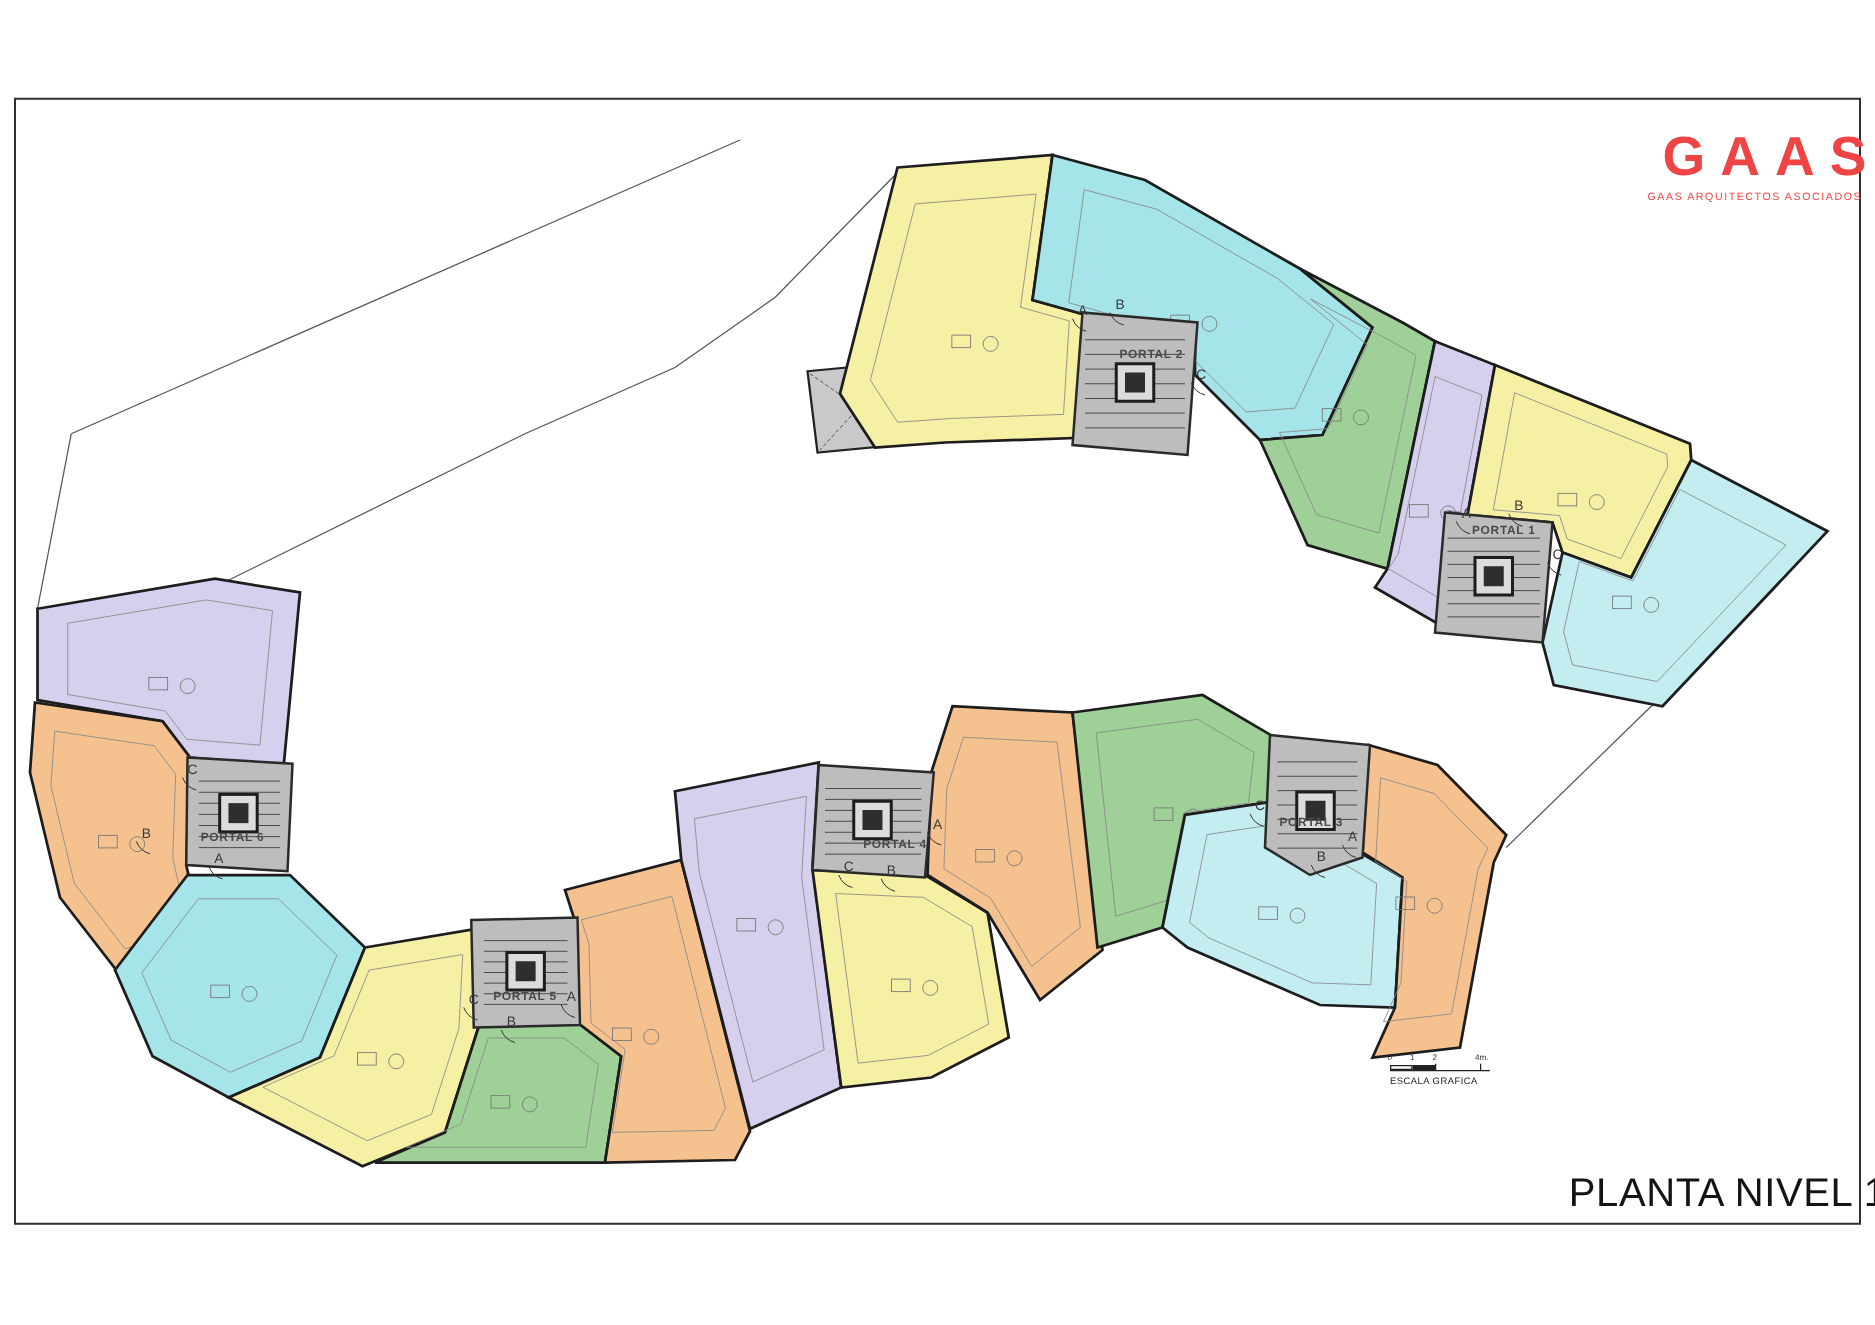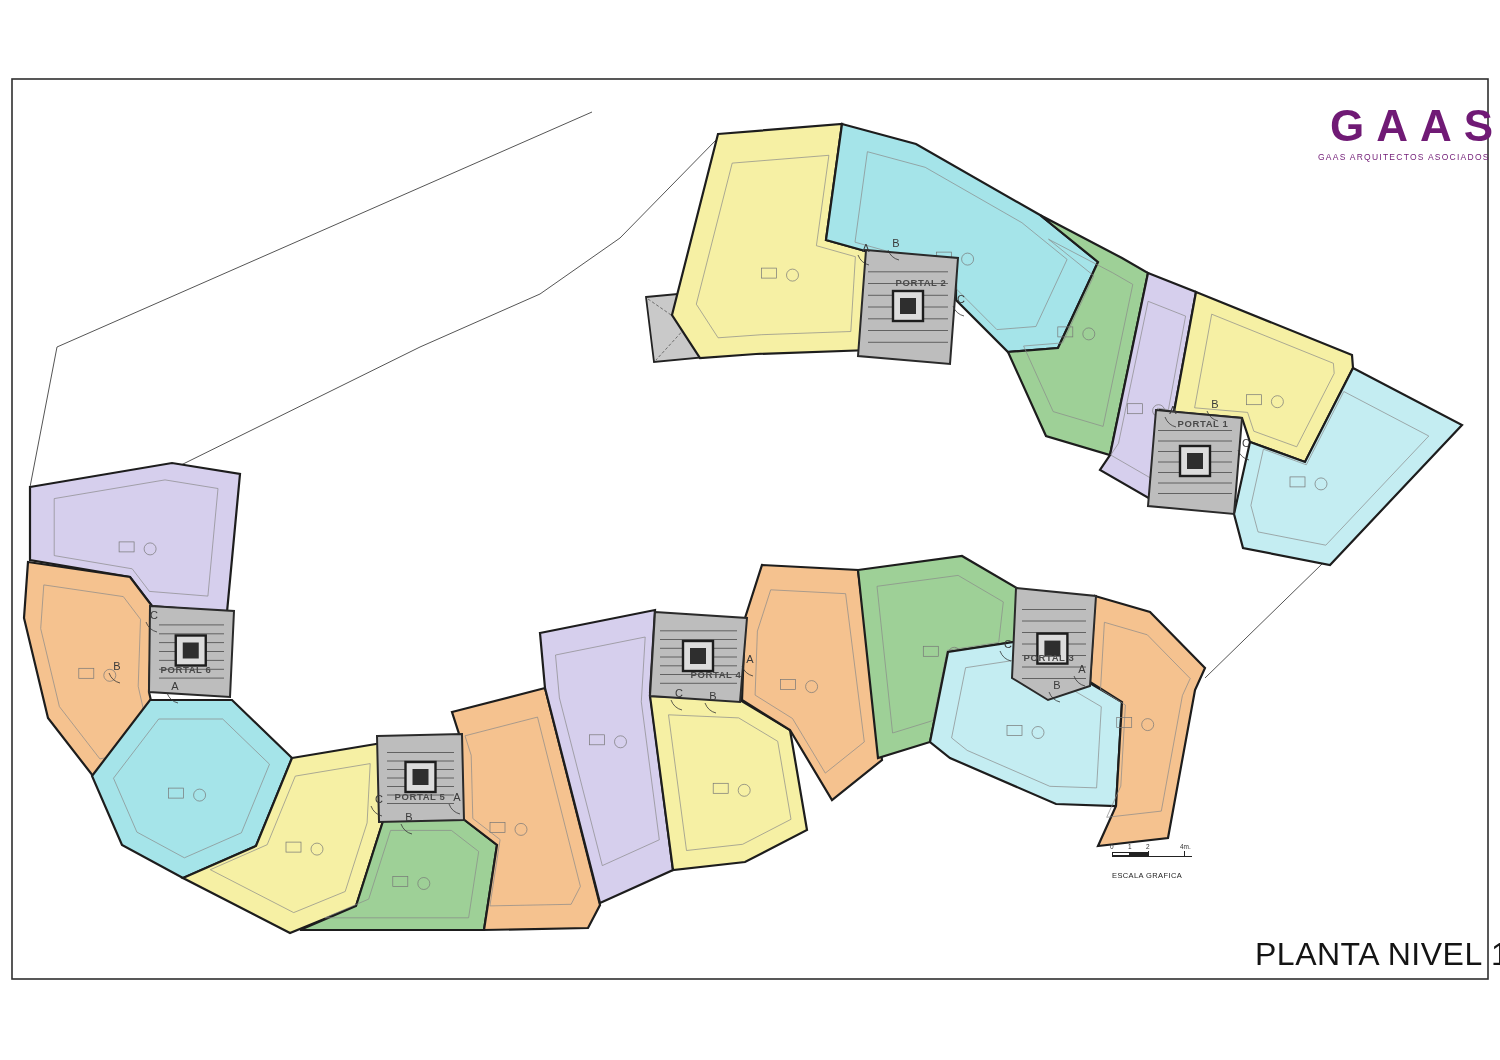--- a/index.html
+++ b/index.html
@@ -13,21 +13,21 @@
                font-size:32px;color:#141414;letter-spacing:0.5px;white-space:nowrap;}
   .scalebar{position:absolute;left:1112px;top:843px;width:80px;color:#222;}
   .scalebar .ticks{position:relative;height:8px;font-size:6.5px;color:#333;}
   .scalebar .ticks span{position:absolute;top:0;}
   .scalebar .t0{left:-2px}.scalebar .t1{left:16px}.scalebar .t2{left:34px}.scalebar .t3{left:68px}
   .scalebar .bar{position:relative;height:5px;border-bottom:1.5px solid #222;}
   .scalebar .seg1{position:absolute;left:0;bottom:0;width:18px;height:4px;border:1px solid #222;background:#fff;box-sizing:border-box;}
   .scalebar .seg2{position:absolute;left:18px;bottom:0;width:18px;height:4px;background:#222;}
   .scalebar .tickmark{position:absolute;bottom:0;width:1px;height:5px;background:#222;}
   .scalebar .m36{left:36px}.scalebar .m72{left:72px}
-  .scalebar .caption{font-size:7.5px;letter-spacing:0.4px;margin-top:14px;color:#222;white-space:nowrap;}
+  .scalebar .caption{font-size:7.5px;letter-spacing:0.4px;margin-top:3px;color:#222;white-space:nowrap;}
 </style>
 </head>
 <body>
 
 <div class="sheet">
 
   <svg id="plan-svg" width="1500" height="1060" viewBox="0 0 1500 1060">
       <rect x="12" y="79" width="1476" height="900" fill="none" stroke="#2f2f2f" stroke-width="1.6"></rect>
       <polyline points="57,347 592,112" fill="none" stroke="#555555" stroke-width="1"></polyline>
       <polyline points="30,487 57,347" fill="none" stroke="#555555" stroke-width="1"></polyline>
@@ -253,21 +253,21 @@
         <text x="186" y="673" text-anchor="middle" font-size="9.5" fill="#4a4a4a" letter-spacing="0.6" font-weight="bold" font-family="&quot;Liberation Sans&quot;,sans-serif">PORTAL 6</text>
         <path d="M 167 693 q 3 8 11 10" fill="none" stroke="#333" stroke-width="0.8"></path>
         <text x="175" y="690" text-anchor="middle" font-size="11" fill="#3a3a3a" font-family="&quot;Liberation Sans&quot;,sans-serif">A</text>
         <path d="M 109 673 q 3 8 11 10" fill="none" stroke="#333" stroke-width="0.8"></path>
         <text x="117" y="670" text-anchor="middle" font-size="11" fill="#3a3a3a" font-family="&quot;Liberation Sans&quot;,sans-serif">B</text>
         <path d="M 146 622 q 3 8 11 10" fill="none" stroke="#333" stroke-width="0.8"></path>
         <text x="154" y="619" text-anchor="middle" font-size="11" fill="#3a3a3a" font-family="&quot;Liberation Sans&quot;,sans-serif">C</text>
       </g>
     </svg>
 
-  <div class="logo" style="color: #701a75; text-align: right;">
+  <div class="logo" style="color: #ef4444; text-align: right;">
     <div class="word">GAAS</div>
     <div class="sub">GAAS ARQUITECTOS ASOCIADOS</div>
   </div>
 
   <div class="sheet-title">PLANTA NIVEL 1</div>
 
   <div class="scalebar">
     <div class="ticks">
       <span class="t0">0</span>
       <span class="t1">1</span>

